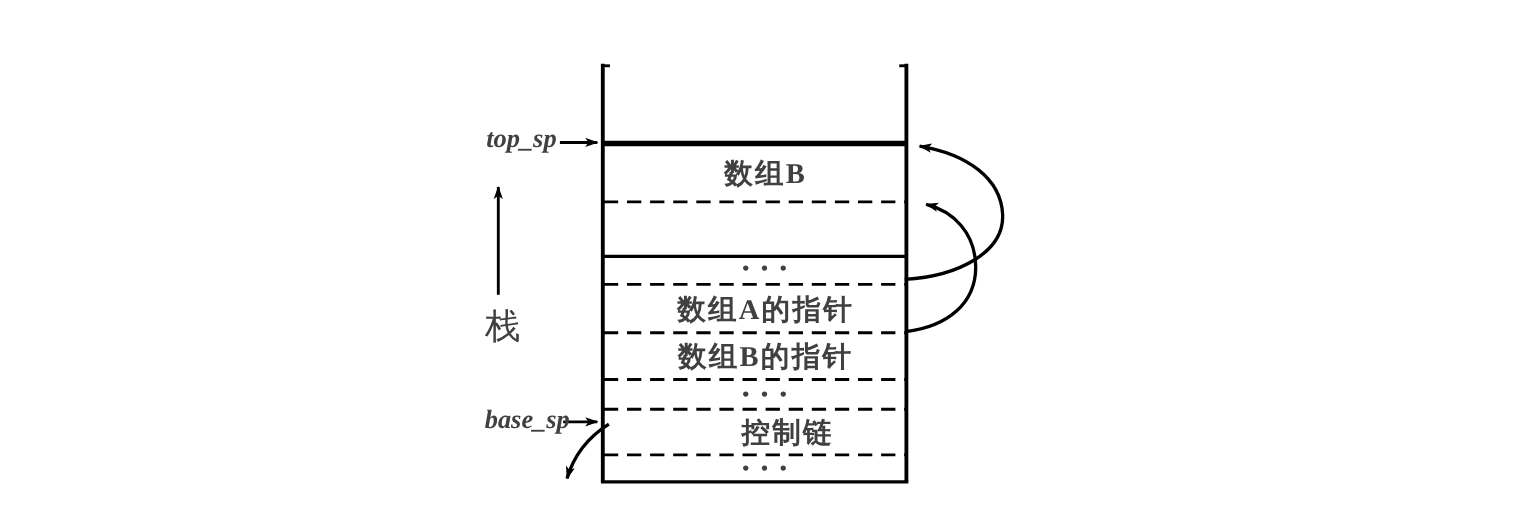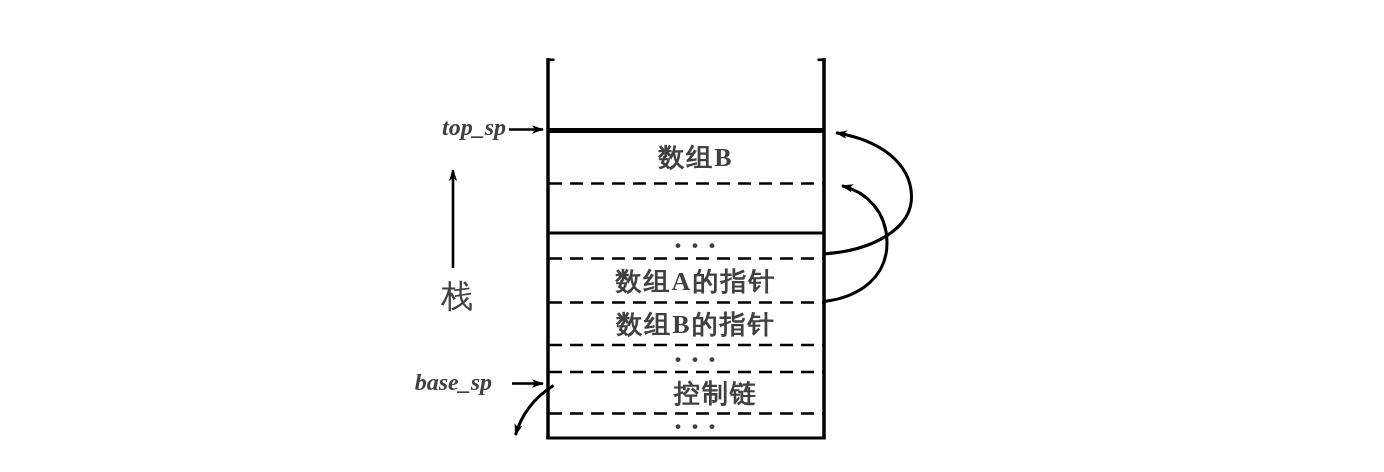--- a/index.html
+++ b/index.html
@@ -12,21 +12,21 @@
     color:#404040;
   }
   .art{position:absolute;left:0;top:0;width:1384px;height:472px;}
   .lbl{position:absolute;white-space:nowrap;}
   .reg{
     font-family:"Liberation Serif","DejaVu Serif",serif;
     font-style:italic;font-weight:bold;font-size:24px;
     text-align:right;line-height:30px;height:30px;
   }
   .top-sp{left:410px;top:112px;width:96px;}
-  .base-sp{left:386px;top:367px;width:106px;}
+  .base-sp{left:412px;top:367px;width:106px;}
   .stack-lbl{
     left:437px;top:277px;width:40px;height:38px;
     font-size:32px;font-weight:400;text-align:center;line-height:38px;
   }
   .cell{
     position:absolute;left:549px;width:292px;
     display:flex;align-items:center;justify-content:center;
     font-weight:bold;font-size:26px;letter-spacing:2px;padding-left:2px;
     box-sizing:border-box;
   }

